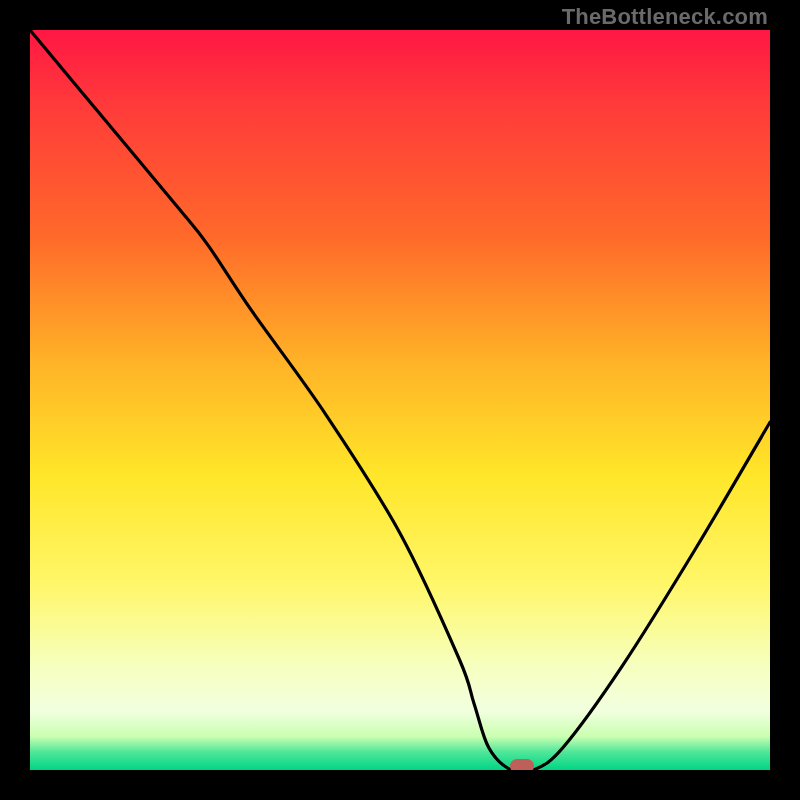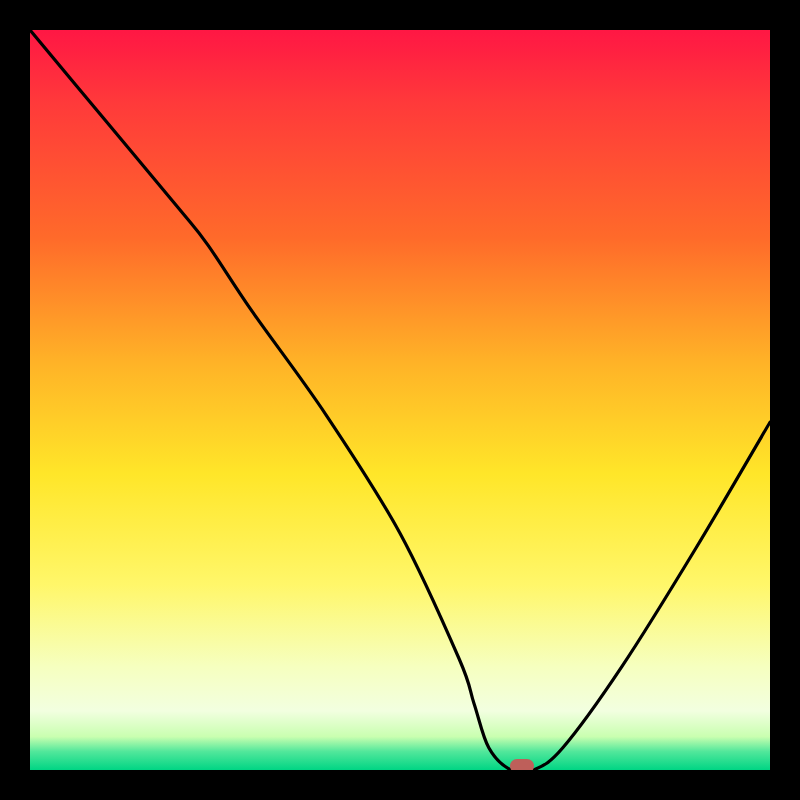--- a/index.html
+++ b/index.html
@@ -49,20 +49,21 @@
     height: 14px;
     border-radius: 8px;
     background: #be5f5a;
     transform: translate(-50%, -50%);
   }
 </style>
 </head>
 <body>
 
 <div class="frame">
+  <div class="watermark">TheBottleneck.com</div>
   <div class="plot-area">
     <svg class="gradient-bg" viewBox="0 0 740 740" preserveAspectRatio="none">
       <defs>
         <linearGradient id="bg-grad" x1="0" y1="0" x2="0" y2="1">
             <stop offset="0.00%" stop-color="#ff1744"></stop>
             <stop offset="10.00%" stop-color="#ff3a3a"></stop>
             <stop offset="28.00%" stop-color="#ff6a2a"></stop>
             <stop offset="45.00%" stop-color="#ffb327"></stop>
             <stop offset="60.00%" stop-color="#ffe629"></stop>
             <stop offset="75.00%" stop-color="#fff76a"></stop>

